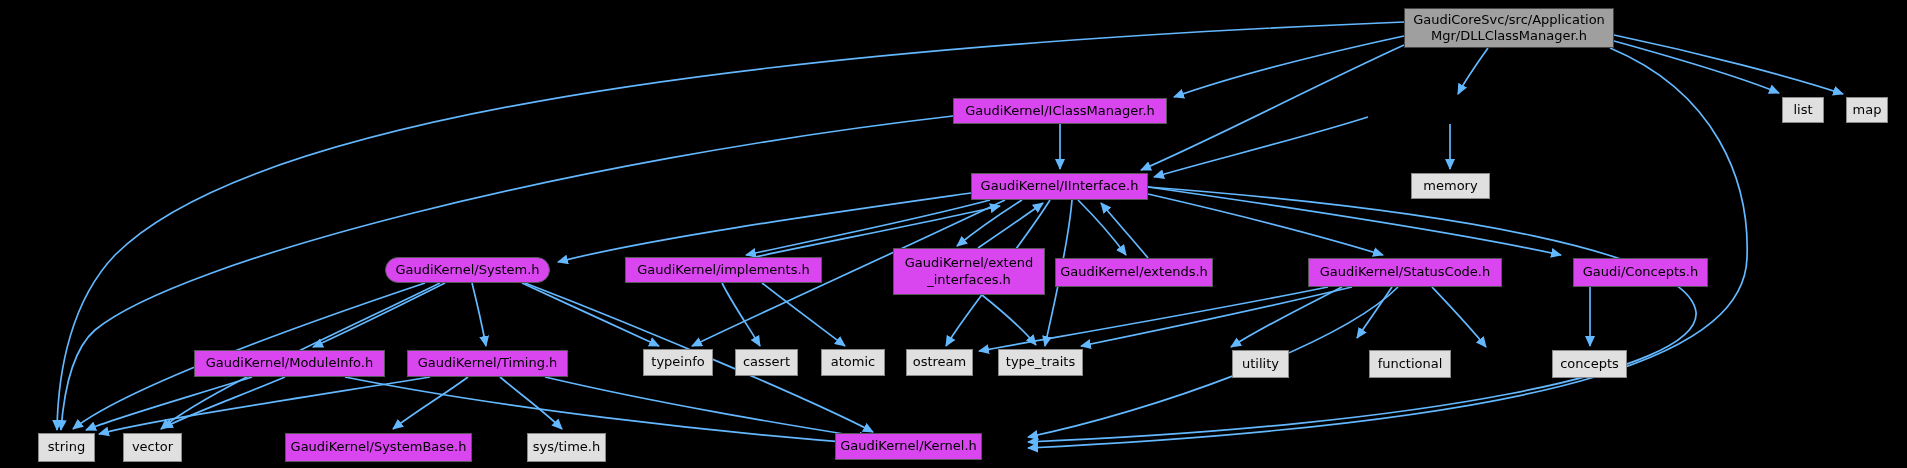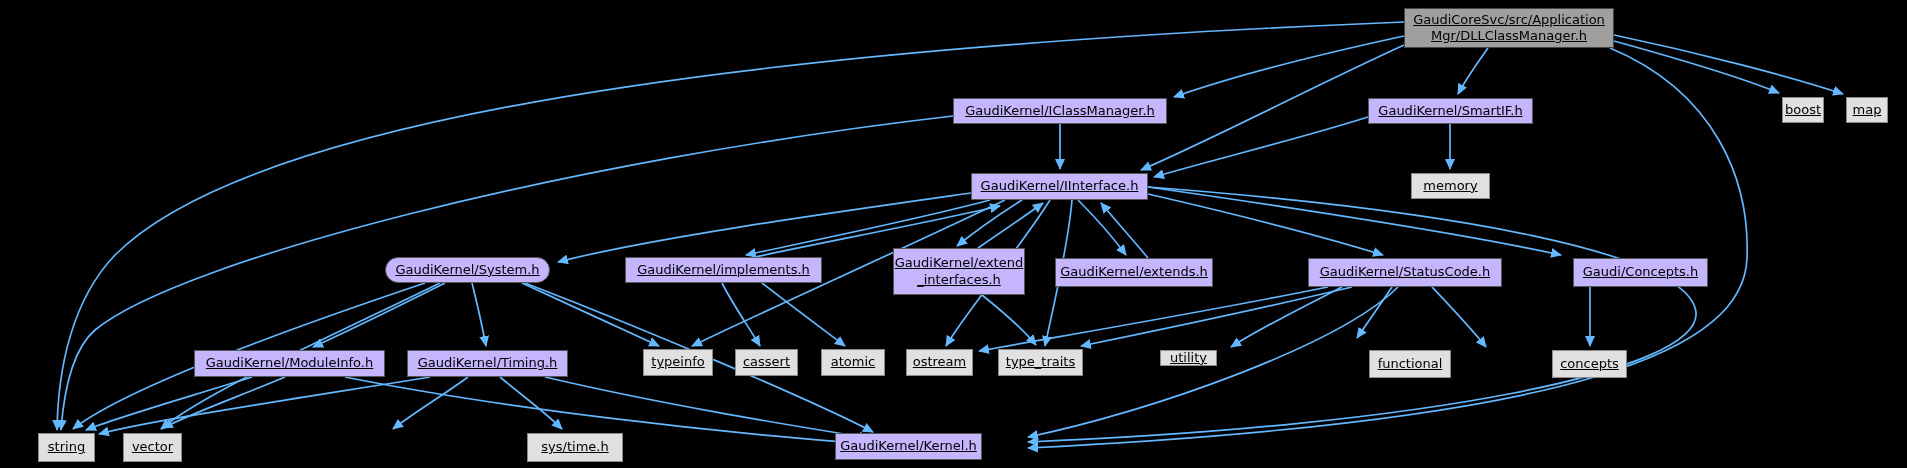--- a/index.html
+++ b/index.html
@@ -16,23 +16,22 @@
     position:absolute;
     box-sizing:border-box;
     display:flex;flex-direction:column;
     align-items:center;justify-content:center;
     text-align:center;
     font-size:13px;line-height:1.25;
     color:#000;
     padding:1px 4px;
     white-space:nowrap;
     cursor:pointer;
-    text-decoration:underline;
   }
-  .n-header{background:#c4b5fd;border:1.4px solid #565656;}
+  .n-header{background:#d946ef;border:1.4px solid #565656;}
   .n-system{background:#e0e0e0;border:1.4px solid #8a8a8a;}
   .n-root{background:#9f9f9f;border:1.6px solid #454545;}
   .node span{display:block;}
 </style>
 </head>
 <body>
 
 <div id="canvas">
 
   <svg id="edges" viewBox="0 0 1907 468" xmlns="http://www.w3.org/2000/svg">
@@ -92,26 +91,23 @@
 
   <div class="node n-root" style="left:1404px;top:8px;width:210px;height:40px;">
     <span>GaudiCoreSvc/src/Application</span>
     <span>Mgr/DLLClassManager.h</span>
   </div>
 
   <div class="node n-header" style="left:953px;top:98px;width:214px;height:26px;">
     <span>GaudiKernel/IClassManager.h</span>
   </div>
 
-  <div class="node n-header" style="left:1368px;top:98px;width:165px;height:26px;">
-    <span>GaudiKernel/SmartIF.h</span>
-  </div>
 
   <div class="node n-system" style="left:1782px;top:97px;width:42px;height:26px;">
-    <span>boost</span>
+    <span>list</span>
   </div>
 
   <div class="node n-system" style="left:1846px;top:97px;width:42px;height:26px;">
     <span>map</span>
   </div>
 
   <div class="node n-header" style="left:971px;top:173px;width:177px;height:27px;">
     <span>GaudiKernel/IInterface.h</span>
   </div>
 
@@ -120,21 +116,21 @@
   </div>
 
   <div class="node n-header" style="left:385px;top:257px;width:165px;height:26px;border-radius:13px;">
     <span>GaudiKernel/System.h</span>
   </div>
 
   <div class="node n-header" style="left:625px;top:257px;width:197px;height:26px;">
     <span>GaudiKernel/implements.h</span>
   </div>
 
-  <div class="node n-header" style="left:893px;top:248px;width:132px;height:47px;">
+  <div class="node n-header" style="left:893px;top:248px;width:152px;height:47px;">
     <span>GaudiKernel/extend</span>
     <span>_interfaces.h</span>
   </div>
 
   <div class="node n-header" style="left:1055px;top:258px;width:158px;height:29px;">
     <span>GaudiKernel/extends.h</span>
   </div>
 
   <div class="node n-header" style="left:1308px;top:258px;width:194px;height:29px;">
     <span>GaudiKernel/StatusCode.h</span>
@@ -165,43 +161,46 @@
   </div>
 
   <div class="node n-system" style="left:906px;top:349px;width:67px;height:27px;">
     <span>ostream</span>
   </div>
 
   <div class="node n-system" style="left:998px;top:349px;width:85px;height:27px;">
     <span>type_traits</span>
   </div>
 
-  <div class="node n-system" style="left:1160px;top:350px;width:57px;height:16px;">
+  <div class="node n-system" style="left:1232px;top:350px;width:57px;height:28px;">
     <span>utility</span>
   </div>
 
 
   <div class="node n-system" style="left:1369px;top:350px;width:82px;height:28px;">
     <span>functional</span>
   </div>
 
   <div class="node n-system" style="left:1552px;top:350px;width:75px;height:28px;">
     <span>concepts</span>
   </div>
 
   <div class="node n-system" style="left:38px;top:433px;width:57px;height:29px;">
     <span>string</span>
   </div>
 
   <div class="node n-system" style="left:123px;top:433px;width:59px;height:29px;">
     <span>vector</span>
   </div>
 
-
-  <div class="node n-system" style="left:527px;top:433px;width:96px;height:29px;">
+  <div class="node n-header" style="left:285px;top:433px;width:187px;height:29px;">
+    <span>GaudiKernel/SystemBase.h</span>
+  </div>
+
+  <div class="node n-system" style="left:527px;top:433px;width:79px;height:29px;">
     <span>sys/time.h</span>
   </div>
 
   <div class="node n-header" style="left:835px;top:433px;width:147px;height:27px;">
     <span>GaudiKernel/Kernel.h</span>
   </div>
 
 </div>
 
 </body></html>

